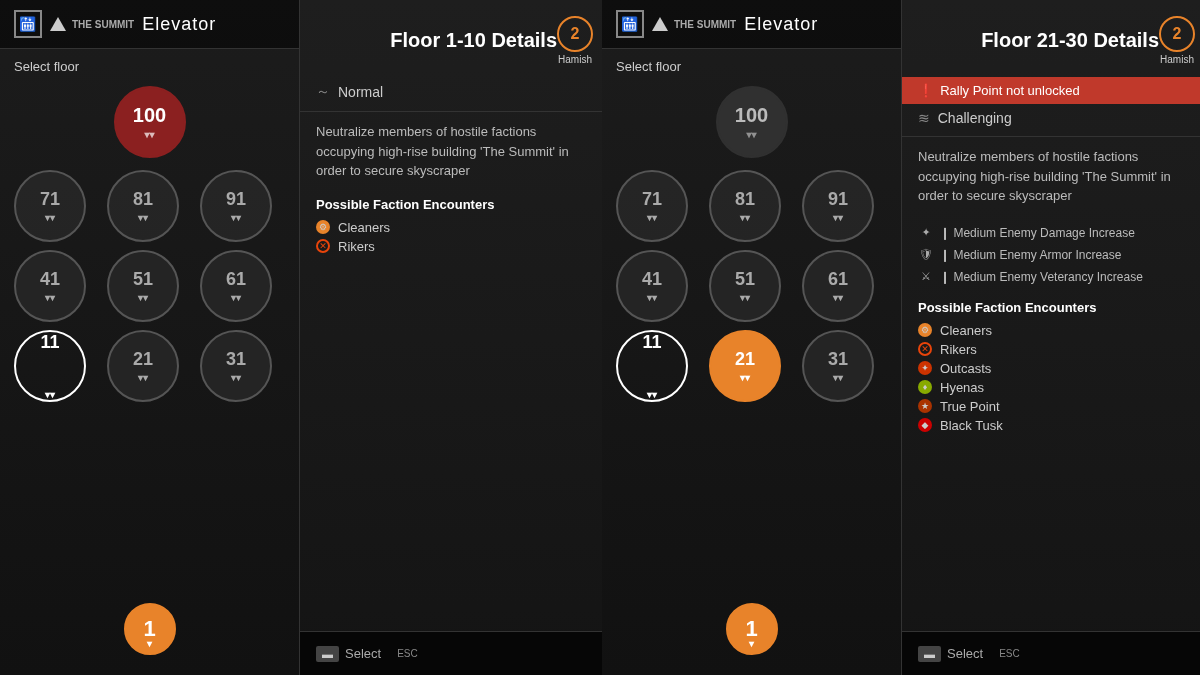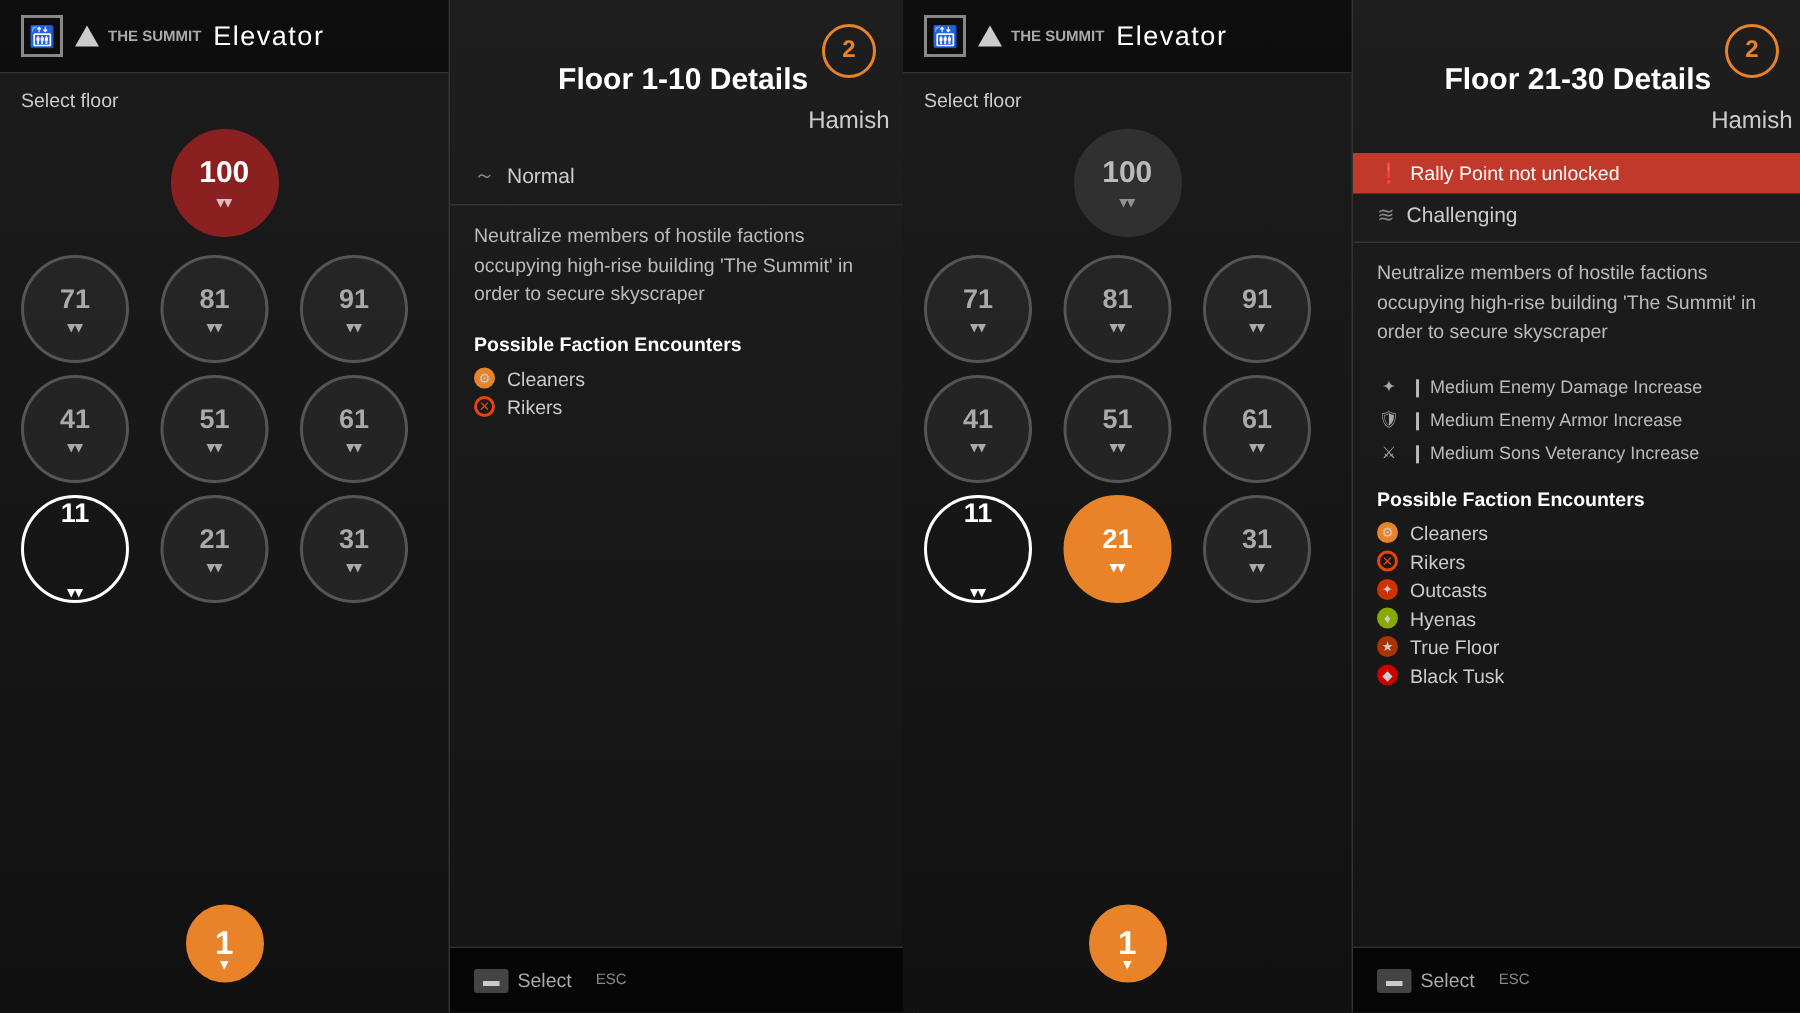--- a/index.html
+++ b/index.html
@@ -193,22 +193,22 @@
       display: flex;
       align-items: center;
       justify-content: center;
       color: #e8832a;
       font-weight: bold;
       font-size: 16px;
     }
 
     .hamish-label {
       color: #ccc;
-      font-size: 16px;
-      margin-top: 20px;
+      font-size: 10px;
+      margin-top: 2px;
       text-align: right;
     }
 
     .difficulty-row {
       display: flex;
       align-items: center;
       gap: 8px;
       padding: 6px 16px 10px;
       border-bottom: 1px solid #333;
     }
@@ -553,21 +553,21 @@
       <div class="modifier-item">
         <div class="modifier-icon">✦</div>
         <span>❙ Medium Enemy Damage Increase</span>
       </div>
       <div class="modifier-item">
         <div class="modifier-icon">🛡</div>
         <span>❙ Medium Enemy Armor Increase</span>
       </div>
       <div class="modifier-item">
         <div class="modifier-icon">⚔</div>
-        <span>❙ Medium Sons Veterancy Increase</span>
+        <span>❙ Medium Enemy Veterancy Increase</span>
       </div>
     </div>
 
     <div class="faction-section">
       <div class="faction-title">Possible Faction Encounters</div>
       <div class="faction-item">
         <div class="faction-dot cleaners-dot">⚙</div>
         <span>Cleaners</span>
       </div>
       <div class="faction-item">
@@ -577,21 +577,21 @@
       <div class="faction-item">
         <div class="faction-dot outcasts-dot">✦</div>
         <span>Outcasts</span>
       </div>
       <div class="faction-item">
         <div class="faction-dot hyenas-dot">♦</div>
         <span>Hyenas</span>
       </div>
       <div class="faction-item">
         <div class="faction-dot truesons-dot">★</div>
-        <span>True Floor</span>
+        <span>True Point</span>
       </div>
       <div class="faction-item">
         <div class="faction-dot blacktusk-dot">◆</div>
         <span>Black Tusk</span>
       </div>
     </div>
 
     <div class="bottom-bar">
       <div class="key-hint">
         <div class="key-box">▬</div>

